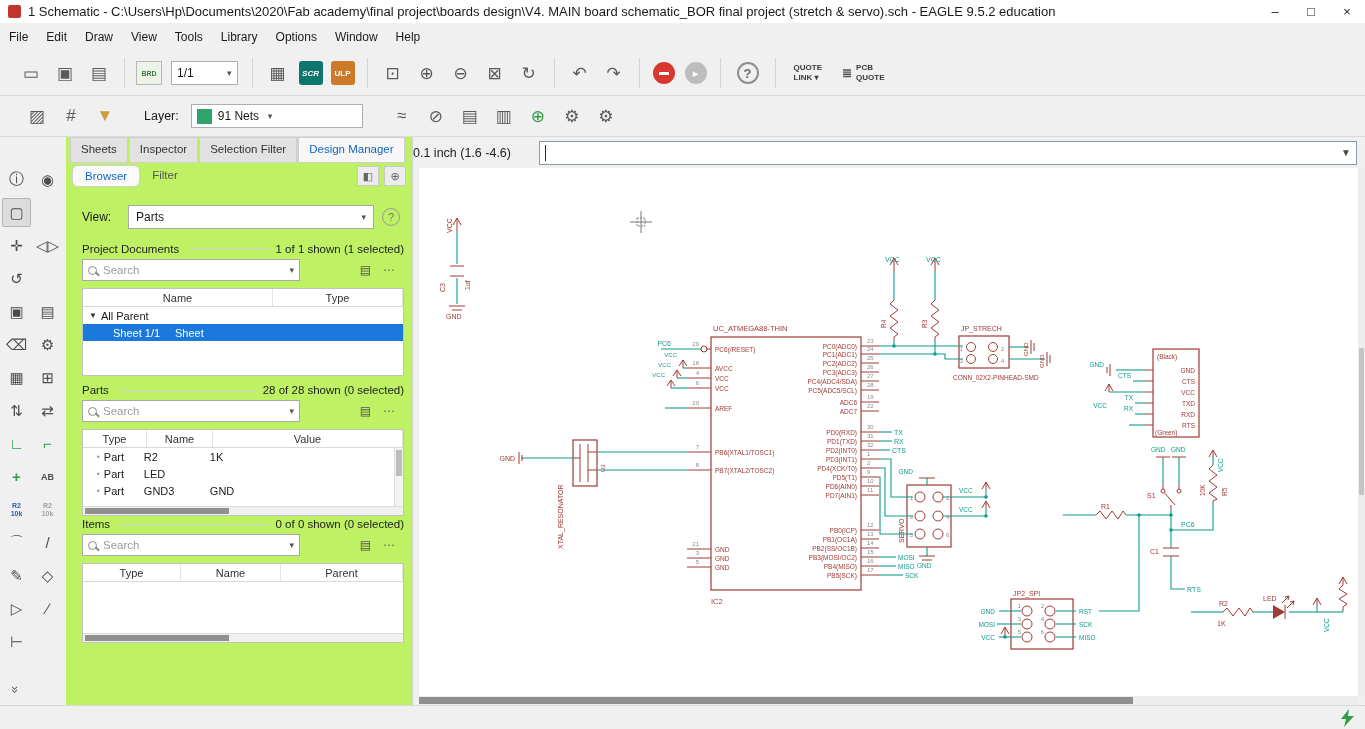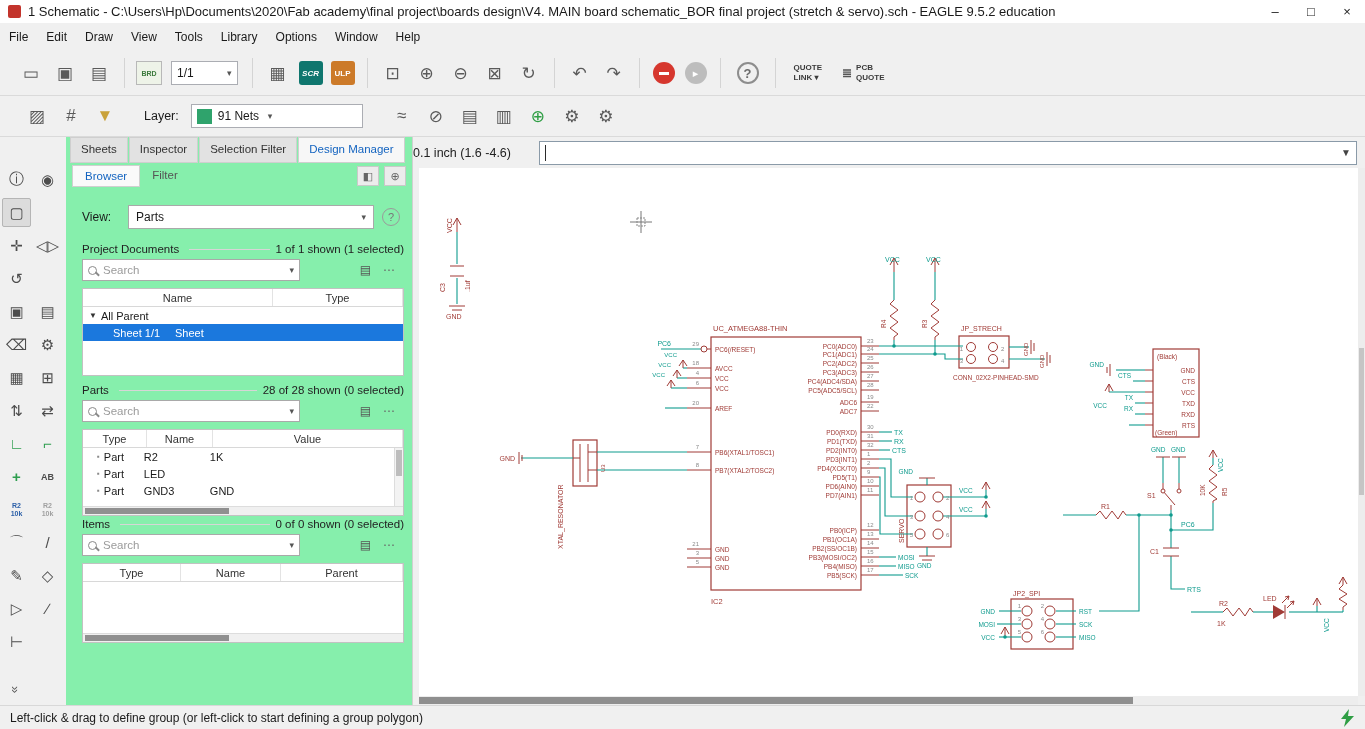--- a/index.html
+++ b/index.html
@@ -41,27 +41,27 @@
 .tools-grid{display:grid;grid-template-columns:31px 31px;justify-content:center;row-gap:4px}
 .tool{width:29px;height:29px;display:flex;align-items:center;justify-content:center;font-size:15px;color:#4c4c4c;border-radius:2px;flex-direction:row}
 .tool.active{background:#dcdcdc;border:1px solid #b5b5b5}
 .tool.green{color:#2e9e4f;font-weight:bold}
 .tool.blue{color:#2b5fa8}
 .tool.gray{color:#a0a0a0}
 .tool.two{flex-direction:column;font-size:7px;font-weight:bold;line-height:1.1}
 .tool.text2{font-size:9px;font-weight:bold}
 .chev{position:absolute;bottom:8px;left:12px;transform:rotate(90deg);color:#555;font-size:13px}
 
-.panel{position:absolute;left:66px;top:137px;width:346px;bottom:24px;background:#86efac}
+.panel{position:absolute;left:66px;top:137px;width:346px;bottom:24px;background:#bef264}
 .ptabs{display:flex;height:26px;padding-left:4px}
 .ptab{padding:5px 10px;background:#e2e2e2;border:1px solid #cfcfcf;font-size:11.5px;color:#333;margin-right:1px;white-space:nowrap}
 .ptab.active{background:#f7f7f7;color:#1464c0}
 .psub{display:flex;align-items:center;height:26px;padding:2px 6px}
 .subtab{padding:4px 12px;font-size:11.5px;color:#555}
-.subtab.active{color:#1464c0;background:#fafafa;border:1px solid #d0d0d0;border-radius:0}
+.subtab.active{color:#1464c0;background:#fafafa;border:1px solid #d0d0d0;border-radius:6px}
 .subicons{margin-left:auto;display:flex;gap:5px}
 .subicon{width:22px;height:20px;border:1px solid #c9c9c9;background:#ececec;display:flex;align-items:center;justify-content:center;font-size:11px;color:#666}
 .pcontent{padding:16px 8px 0 16px}
 .viewrow{display:flex;align-items:center;margin-bottom:14px}
 .vlabel{width:46px}
 .vcombo{flex:1;height:24px;background:#fff;border:1px solid #a9a9a9;display:flex;align-items:center;padding:0 7px;margin-right:8px}
 .vcombo .caret{margin-left:auto}
 .helpbtn{width:18px;height:18px;border-radius:50%;border:1px solid #9a9a9a;color:#777;font-size:11px;display:flex;align-items:center;justify-content:center;margin-right:4px}
 .sechdr{display:flex;align-items:center;font-size:11.5px;margin:8px 0 4px;color:#222}
 .sechdr .t{margin-right:4px;white-space:nowrap}
@@ -736,21 +736,20 @@
       </svg>
     <div class="vscroll">
         <i></i>
       </div>
     <div class="hscroll">
         <i></i>
       </div>
   </div>
 
   <div class="statusbar">
-    <span>Left-click &amp; drag to define group (or left-click to start defining a group polygon)</span>
     <span class="bolt">
       <svg width="14" height="18" viewBox="0 0 14 18">
           <polygon points="8,0 0,10 5,10 3,18 13,7 7,7" fill="#2f9e44"></polygon>
         </svg>
     </span>
   </div>
 
 </div>
 
 </body></html>

